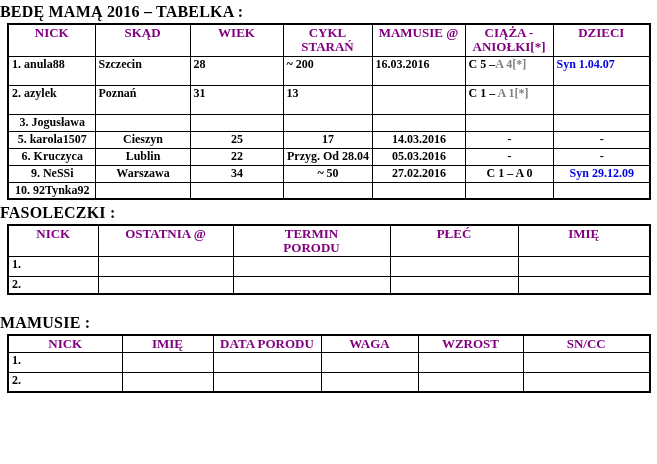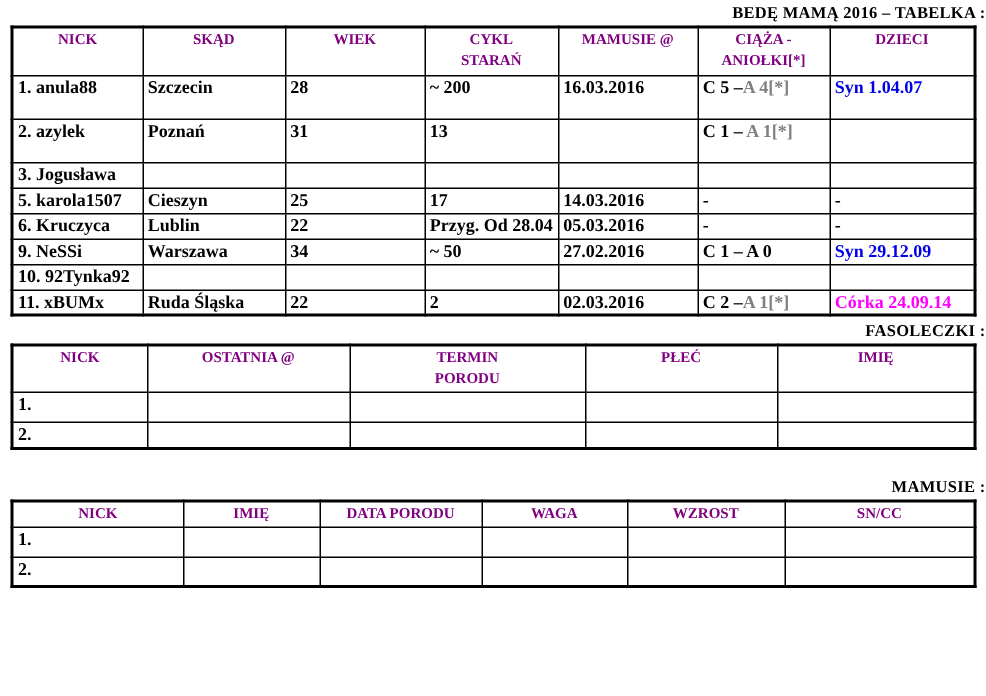--- a/index.html
+++ b/index.html
@@ -3,45 +3,45 @@
 <meta charset="utf-8">
 <style>
   html,body{margin:0;padding:0;background:#fff;}
   body{
     width:657px;height:464px;
     font-family:"Liberation Serif", serif;
     font-weight:bold;color:#000;
     overflow:hidden;
   }
   .doc-title{
-    text-align:right;font-size:11px;font-weight:bold;
+    text-align:left;font-size:16px;font-weight:bold;
     margin:3px 0 2px 0;letter-spacing:.2px;
   }
   .sec2-title{margin-top:4px;}
   .sec3-title{margin-top:19px;}
   table{
     border-collapse:collapse;table-layout:fixed;
     width:642px;margin-left:7px;
     border:2px solid var(--border,#000);
   }
   th,td{
     border:1px solid var(--border,#000);
     vertical-align:top;overflow:hidden;
   }
   th{
     color:var(--header-text,#800080);
-    font-size:10px;line-height:14px;text-align:center;
+    font-size:13px;line-height:14px;text-align:center;
     white-space:pre-line;padding:1px 2px;font-weight:bold;
   }
   td{
     font-size:12px;line-height:14px;
     padding:0 2px 0 3px;white-space:nowrap;font-weight:bold;
   }
   tr.tall{height:29px;}
-  tr.short{height:17px;}
+  tr.short{height:17px;text-align:center;}
   tr.row20{height:20px;}
   tr.row17{height:17px;}
   .t1-head{height:32px;}
   .t2-head{height:30px;}
   .t3-head{height:16px;}
   .gray{color:var(--muted-gray,#808080);}
   .blue{color:var(--boy-blue,#0000E6);}
   .magenta{color:var(--girl-magenta,#FF00FF);}
 </style>
 </head>
@@ -129,29 +129,20 @@
     </tr>
     <tr class="short">
       <td>10. 92Tynka92</td>
       <td></td>
       <td></td>
       <td></td>
       <td></td>
       <td><span></span><span class="gray"></span></td>
       <td></td>
     </tr>
-    <tr class="short">
-      <td>11. xBUMx</td>
-      <td>Ruda Śląska</td>
-      <td>22</td>
-      <td>2</td>
-      <td>02.03.2016</td>
-      <td><span>C 2 –</span><span class="gray">A 1[*]</span></td>
-      <td class="magenta">Córka 24.09.14</td>
-    </tr>
   </tbody>
 </table>
 
 <div class="doc-title sec2-title">FASOLECZKI :</div>
 
 <table>
   <colgroup>
     <col style="width:90px">
       <col style="width:135px">
       <col style="width:157px">

